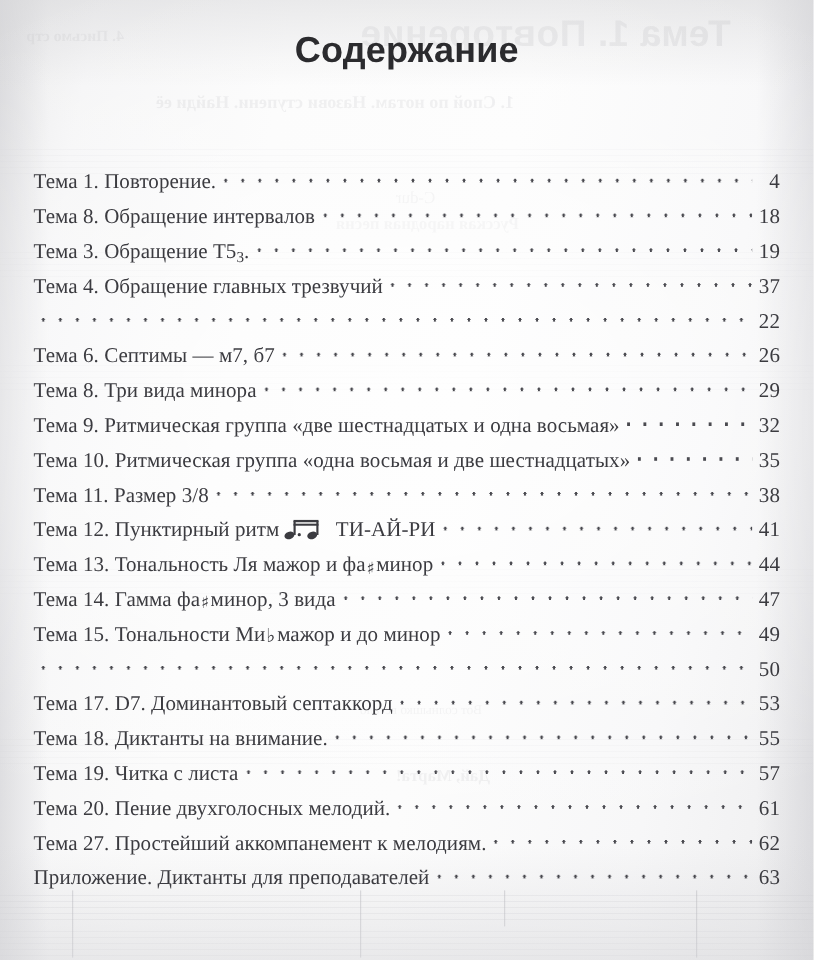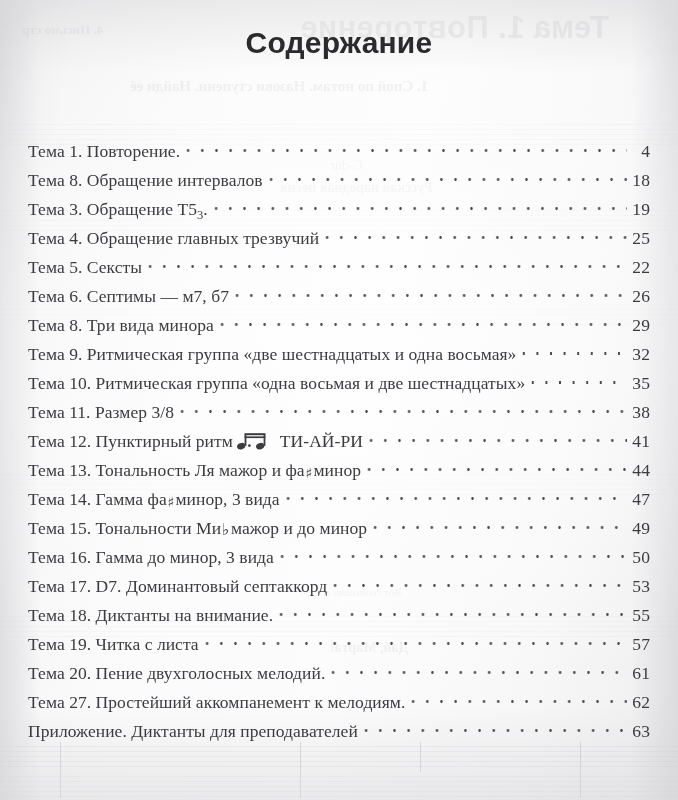--- a/index.html
+++ b/index.html
@@ -246,25 +246,24 @@
 
     <div class="toc-entry">
       <span class="toc-label"><span>Тема 3. Обращение T5</span><span class="sub">3</span><span>.</span></span>
       <span class="toc-leader"></span>
       <span class="toc-page">19</span>
     </div>
 
     <div class="toc-entry">
       <span class="toc-label">Тема 4. Обращение главных трезвучий</span>
       <span class="toc-leader"></span>
-      <span class="toc-page">25</span>
-    </div>
-
-    <div class="toc-entry">
-      <span class="toc-label">Тема 5. Сексты</span>
+      <span class="toc-page">37</span>
+    </div>
+
+    <div class="toc-entry">
       <span class="toc-leader"></span>
       <span class="toc-page">22</span>
     </div>
 
     <div class="toc-entry">
       <span class="toc-label">Тема 6. Септимы — м7, б7</span>
       <span class="toc-leader"></span>
       <span class="toc-page">26</span>
     </div>
 
@@ -321,21 +320,20 @@
       <span class="toc-page">47</span>
     </div>
 
     <div class="toc-entry">
       <span class="toc-label"><span>Тема 15. Тональности Ми</span><span class="acc acc-flat">♭</span><span>мажор и до минор</span></span>
       <span class="toc-leader"></span>
       <span class="toc-page">49</span>
     </div>
 
     <div class="toc-entry">
-      <span class="toc-label">Тема 16. Гамма  до минор, 3 вида</span>
       <span class="toc-leader"></span>
       <span class="toc-page">50</span>
     </div>
 
     <div class="toc-entry">
       <span class="toc-label">Тема 17. D7. Доминантовый септаккорд</span>
       <span class="toc-leader"></span>
       <span class="toc-page">53</span>
     </div>
 

